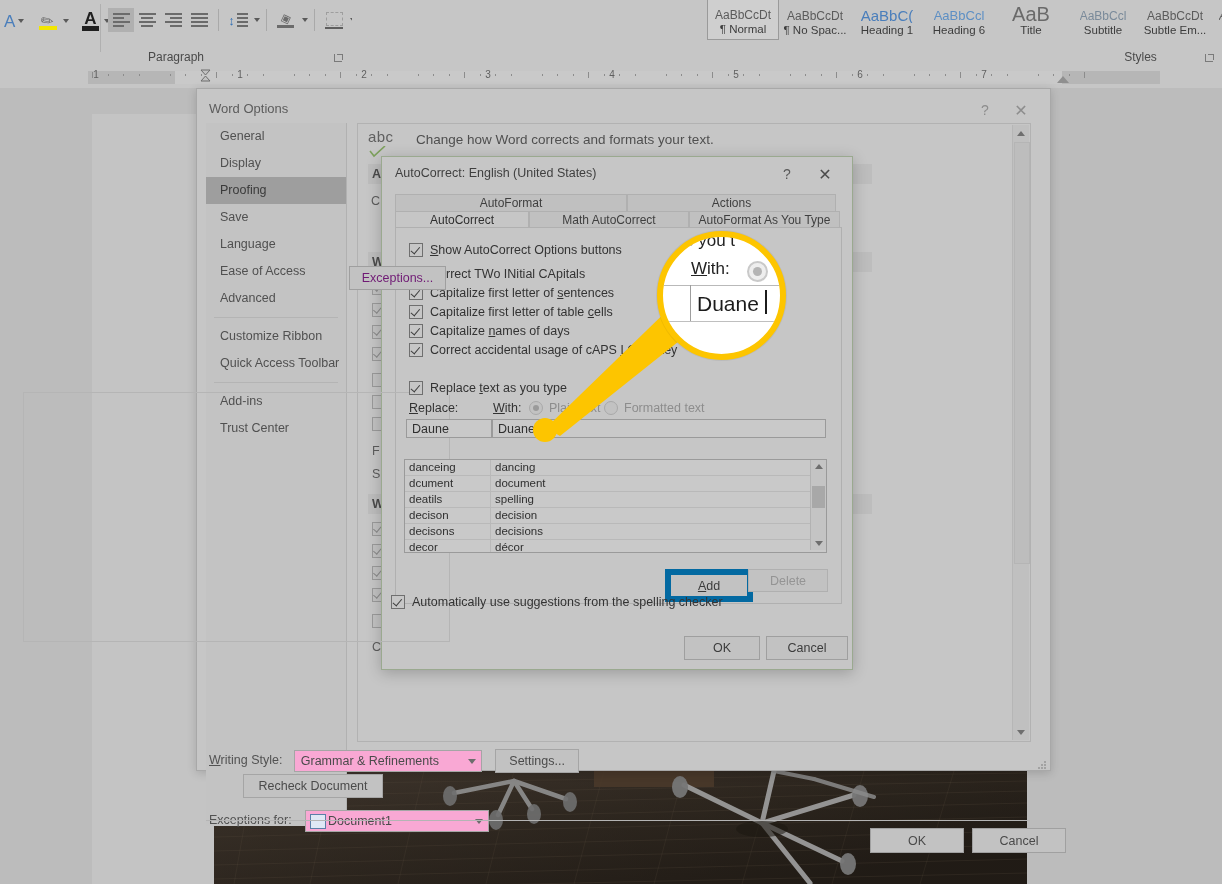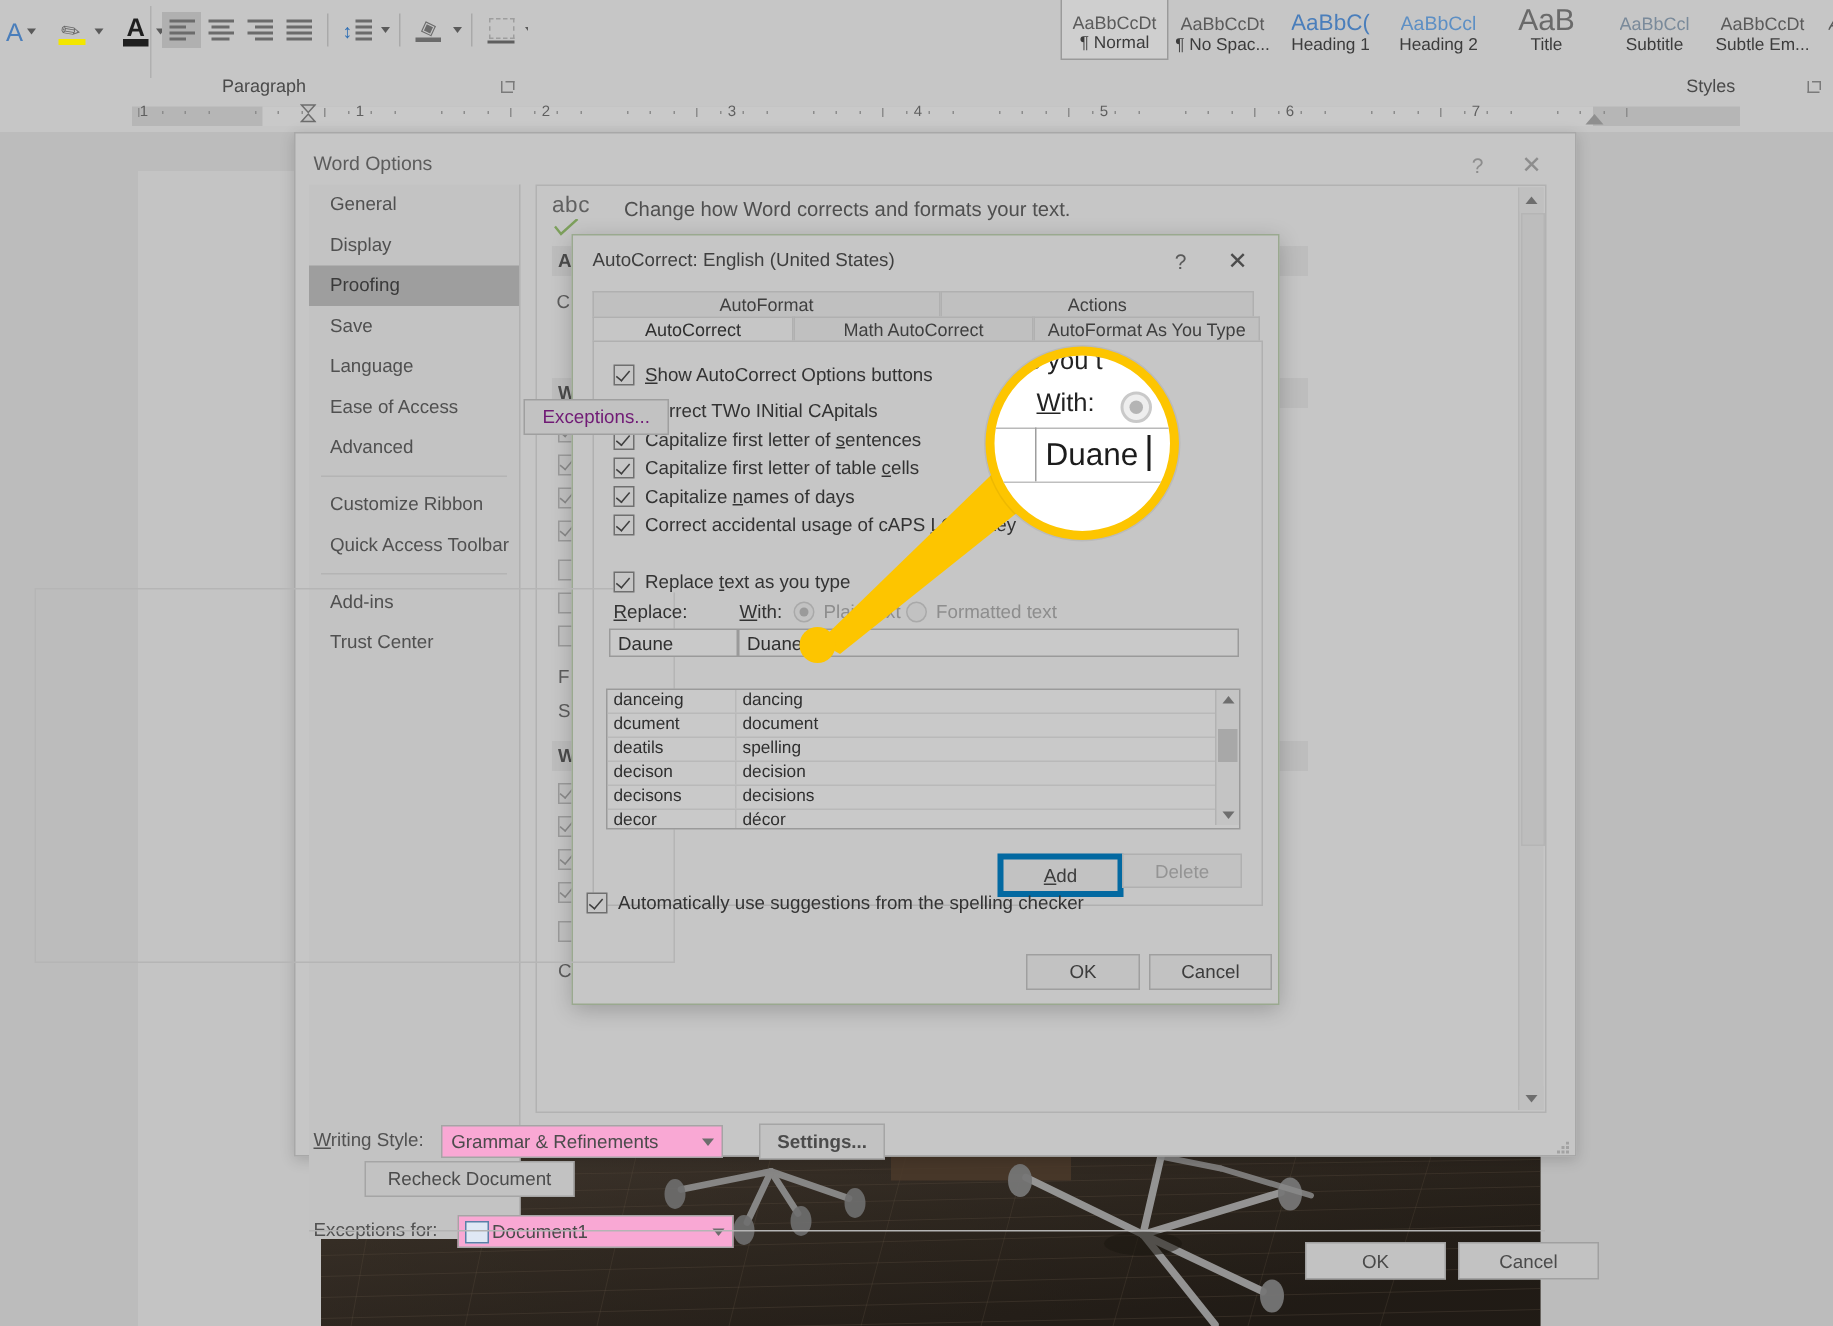--- a/index.html
+++ b/index.html
@@ -111,21 +111,21 @@
 
   .cb-row{position:absolute;display:flex;align-items:center;gap:7px;}
   .cbox{width:12px;height:12px;border:1px solid #6f6f6f;background:#c6c6c6;position:relative;flex:none;}
   .cbox.checked:after{content:"";position:absolute;left:2.5px;top:1px;width:4px;height:7.5px;border:solid #3e3e3e;border-width:0 1.7px 1.7px 0;transform:rotate(40deg);}
   .cb-label{font-size:12.5px;color:#333;white-space:nowrap;}
   .u{text-decoration:underline;}
 
   #exceptions-btn{position:absolute;left:349px;top:266px;width:95px;height:22px;}
   .acbtn{background:#c2c2c2;border:1px solid #9f9f9f;font-size:12.5px;color:#3c3c3c;display:flex;align-items:center;justify-content:center;}
   .acbtn.disabled{color:#949494;border-color:#b0b0b0;}
-  .acbtn.focus{border:4px solid #0369a1;text-align:right;}
+  .acbtn.focus{border:6px solid #0369a1;text-align:right;}
 
   #replace-fieldset{position:absolute;left:23px;top:392px;width:425px;height:248px;border:1px solid #b5b5b5;}
   .radio{width:12px;height:12px;border-radius:50%;border:1px solid #a9a9a9;background:#c2c2c2;position:relative;flex:none;}
   .radio.on:after{content:"";position:absolute;left:3px;top:3px;width:6px;height:6px;border-radius:50%;background:#9a9a9a;}
   .radio-label{font-size:12.5px;color:#8d8d8d;}
 
   .txtfield{position:absolute;height:19px;background:#c9c9c9;border:1px solid #9a9a9a;font-size:12.5px;color:#2f2f2f;line-height:19px;padding-left:5px;box-sizing:border-box;}
 
   #list-box{position:absolute;left:404px;top:459px;width:421px;height:92px;background:#c9c9c9;border:1px solid #9a9a9a;overflow:hidden;}
   .lrow{height:15px;line-height:15px;display:flex;border-bottom:1px solid #b9b9b9;}
@@ -256,21 +256,21 @@
         <div class="style-item">
           <div class="style-prev">AaBbCcDt</div>
           <div class="style-name">¶ No Spac...</div>
         </div>
         <div class="style-item">
           <div class="style-prev" style="font-size: 15px; color: rgb(74, 126, 187);">AaBbC(</div>
           <div class="style-name">Heading 1</div>
         </div>
         <div class="style-item">
           <div class="style-prev" style="font-size: 13px; color: rgb(93, 143, 196);">AaBbCcl</div>
-          <div class="style-name">Heading 2</div>
+          <div class="style-name">Heading 6</div>
         </div>
         <div class="style-item">
           <div class="style-prev" style="font-size: 20px; color: rgb(106, 106, 106); line-height: 18px;">AaB</div>
           <div class="style-name">Title</div>
         </div>
         <div class="style-item">
           <div class="style-prev" style="color: rgb(122, 138, 154);">AaBbCcl</div>
           <div class="style-name">Subtitle</div>
         </div>
         <div class="style-item">
@@ -502,21 +502,21 @@
         </div>
     </div>
   </div>
 
   <div id="wsrow">
     <span class="wo-label"><span class="u">W</span><span>riting Style:</span></span>
     <span class="wo-combo" style="width:160px;margin-left:8px;vertical-align:middle;">
       <span>Grammar &amp; Refinements</span>
       <span class="cb-arrow"></span>
     </span>
-    <span class="wo-btn" style="margin-left:21px;vertical-align:middle;width:62px;font-weight:bold;">Settings...</span>
+    <span class="wo-btn" style="margin-left:10px;vertical-align:middle;width:62px;">Settings...</span>
   </div>
 
   <div id="recheck">
     <span class="wo-btn" style="width:118px;">Recheck Document</span>
   </div>
 
   <div id="exceptions-row">
     <span class="wo-label">Exceptions for:</span>
     <span class="wo-combo" style="width:140px;margin-left:10px;vertical-align:middle;padding-left:22px;">
       <span style="position:absolute;left:4px;top:3px;width:14px;height:13px;background:#dfe8f5;border:1px solid #5b7fa8;"></span>

